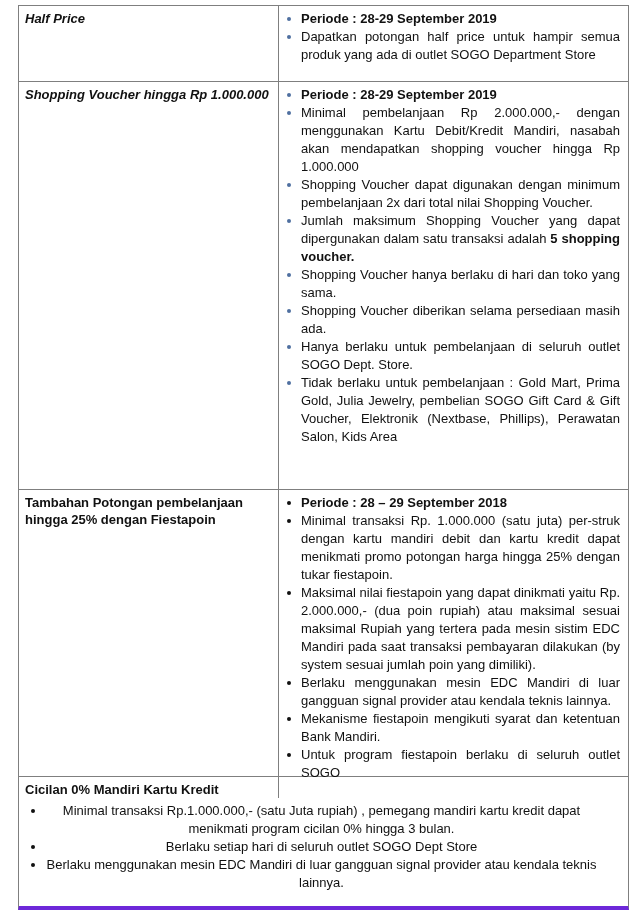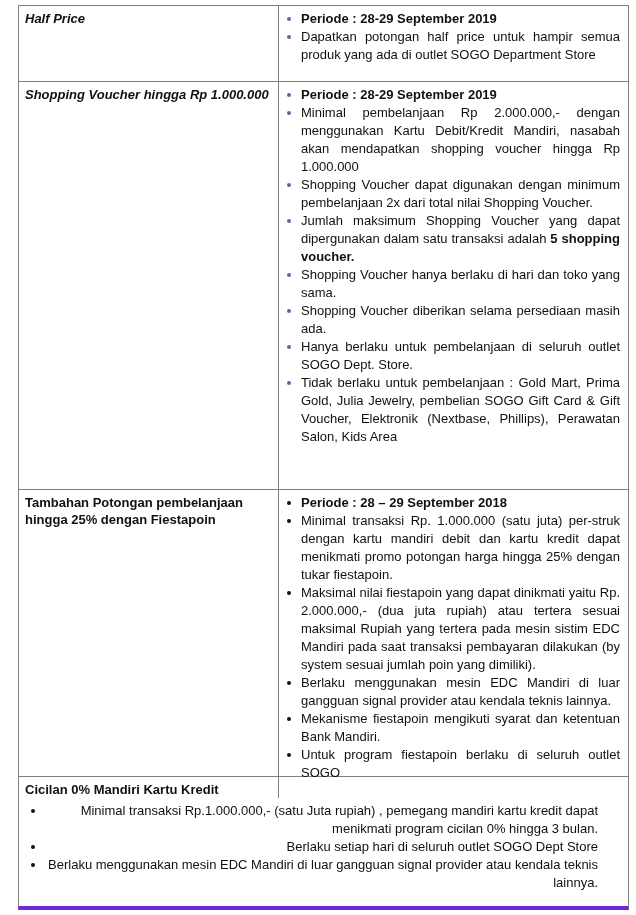--- a/index.html
+++ b/index.html
@@ -9,21 +9,21 @@
   .row { display: flex; border-left: 1px solid #7f7f7f; border-right: 1px solid #7f7f7f; border-top: 1px solid #7f7f7f; box-sizing: border-box; }
   .row.last { border-bottom: 4px solid #6d28d9; flex-direction: column; }
   .cell-l { width: 260px; box-sizing: border-box; border-right: 1px solid #7f7f7f; padding: 4px 6px 0 6px; font-size: 13px; font-weight: bold; line-height: 17px; }
   .cell-l.italic { font-style: italic; }
   .cell-r { flex: 1; box-sizing: border-box; padding: 4px 8px 0 6px; font-size: 13px; line-height: 18px; }
   ul { margin: 0; padding: 0; list-style: none; }
   li { position: relative; padding-left: 16px; text-align: justify; }
   li .b { position: absolute; left: 2px; top: 7px; width: 4px; height: 4px; border-radius: 50%; background: #4f6fa0; }
   .dark li .b { background: #111; }
   li.bold { font-weight: bold; }
-  li.left { text-align: right; }
+  li.left { text-align: center; }
   .strong { font-weight: bold; }
 </style>
 </head>
 <body>
 
 <div class="tbl">
 
   <div class="row" style="height:76px;">
     <div class="cell-l italic">Half Price</div>
     <div class="cell-r">
@@ -49,21 +49,21 @@
       </ul>
     </div>
   </div>
 
   <div class="row dark" style="height:287px;">
     <div class="cell-l">Tambahan Potongan pembelanjaan hingga 25% dengan Fiestapoin</div>
     <div class="cell-r">
       <ul>
         <li class="bold"><span class="b"></span><span>Periode  :  28 – 29 September 2018</span></li>
         <li><span class="b"></span><span>Minimal transaksi Rp. 1.000.000 (satu juta) per-struk dengan kartu mandiri debit dan kartu kredit dapat menikmati promo potongan harga hingga 25% dengan tukar fiestapoin.</span></li>
-        <li><span class="b"></span><span>Maksimal nilai fiestapoin yang dapat dinikmati yaitu Rp. 2.000.000,- (dua juta rupiah) atau tertera sesuai maksimal Rupiah yang tertera pada mesin sistim EDC Mandiri pada saat transaksi pembayaran dilakukan (by system sesuai jumlah poin yang dimiliki).</span></li>
+        <li><span class="b"></span><span>Maksimal nilai fiestapoin yang dapat dinikmati yaitu Rp. 2.000.000,- (dua poin rupiah) atau maksimal sesuai maksimal Rupiah yang tertera pada mesin sistim EDC Mandiri pada saat transaksi pembayaran dilakukan (by system sesuai jumlah poin yang dimiliki).</span></li>
         <li><span class="b"></span><span>Berlaku menggunakan mesin EDC Mandiri di luar gangguan signal provider atau kendala teknis lainnya.</span></li>
         <li><span class="b"></span><span>Mekanisme fiestapoin mengikuti syarat dan ketentuan Bank Mandiri.</span></li>
         <li><span class="b"></span><span>Untuk program fiestapoin berlaku di seluruh outlet SOGO</span></li>
       </ul>
     </div>
   </div>
 
   <div class="row dark last" style="height:134px;">
     <div class="cell-l">Cicilan 0% Mandiri Kartu Kredit</div>
     <div class="cell-r" style="padding-left:10px; padding-right:30px;">

